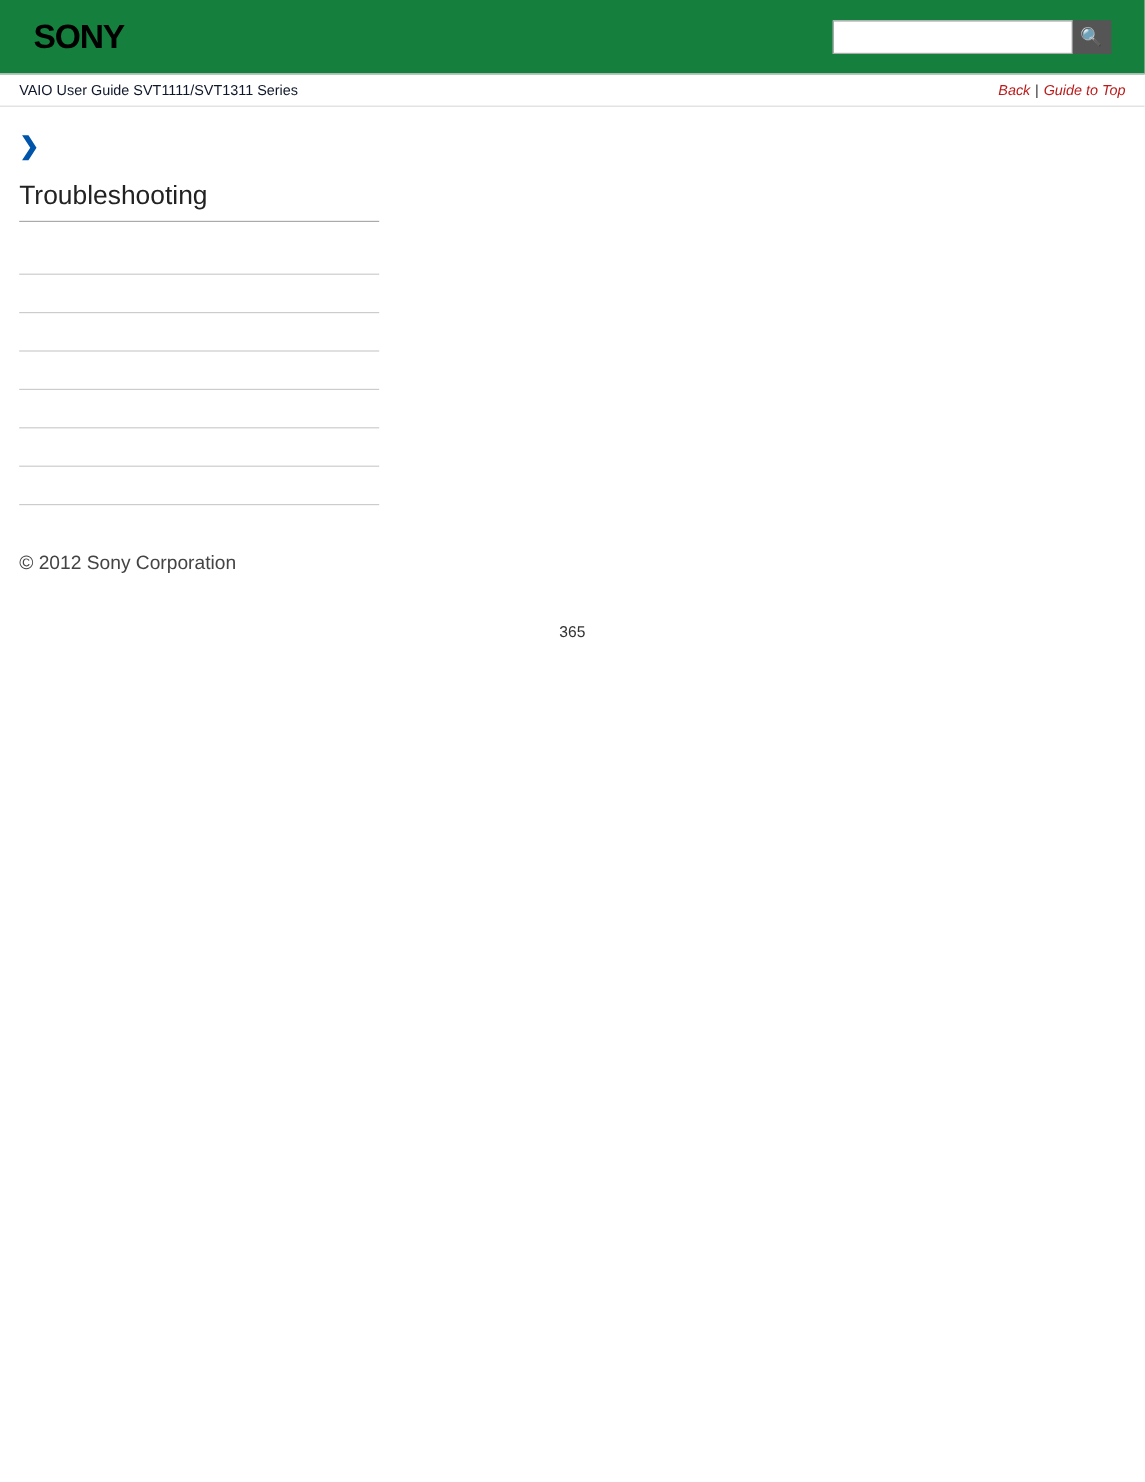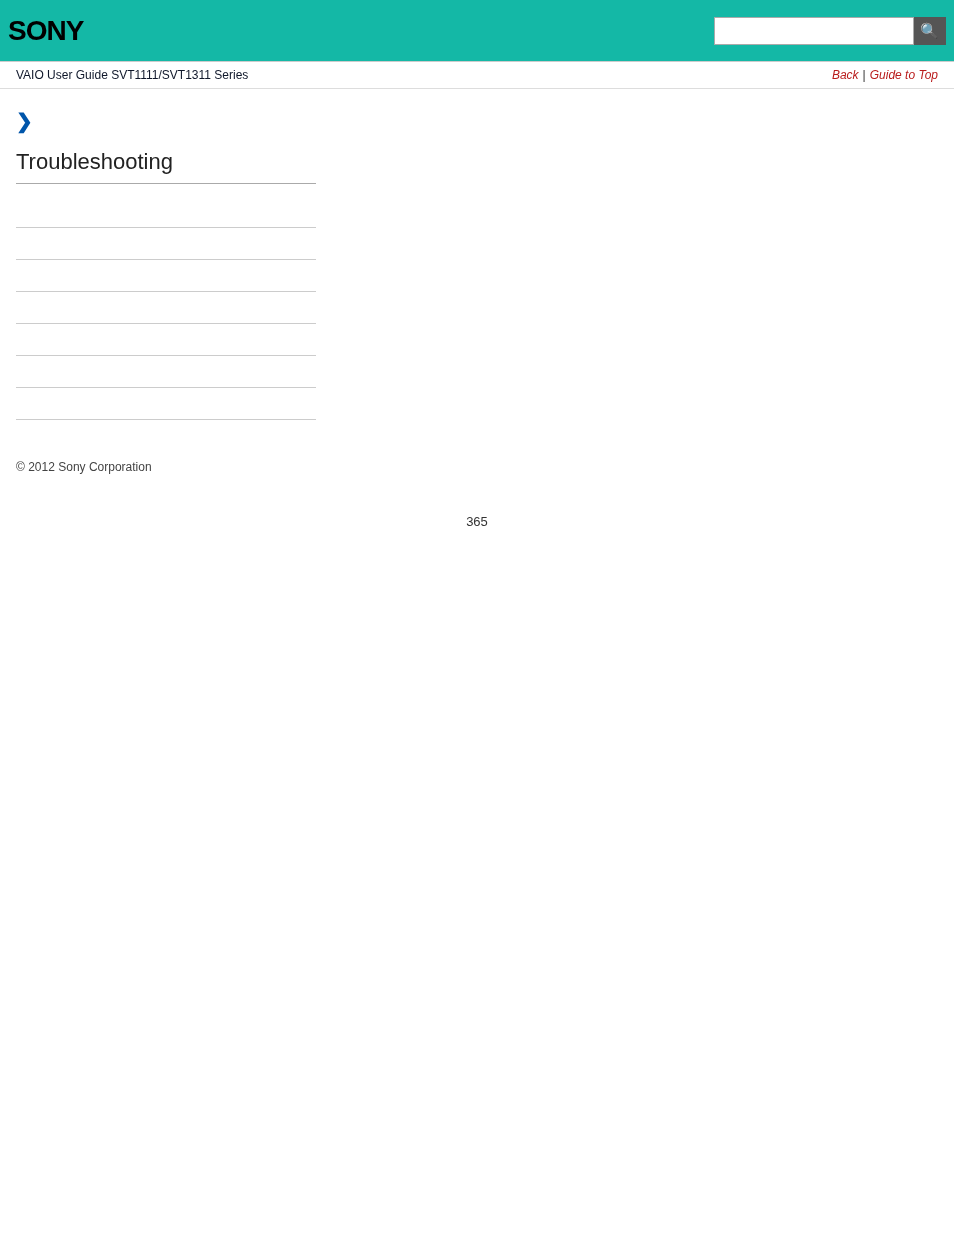--- a/index.html
+++ b/index.html
@@ -8,25 +8,25 @@
       font-family: Arial, Helvetica, sans-serif;
       font-size: 13px;
       color: #333;
       background: #fff;
       width: 954px;
       min-height: 1235px;
     }
 
     
     .header {
-      background: #14b8a6;
+      background: #15803d;
       display: flex;
       align-items: center;
       justify-content: space-between;
-      padding: 12px 8px;
+      padding: 12px 28px;
       border-bottom: 1px solid #ccc;
       height: 62px;
     }
 
     .sony-logo {
       font-size: 28px;
       font-weight: 900;
       color: #000;
       letter-spacing: -1px;
       font-family: 'Arial Black', Arial, sans-serif;
@@ -173,21 +173,21 @@
       color: #333;
     }
 
     .bullet-text-block p {
       margin: 0;
     }
 
     
     .footer-copyright {
       padding: 20px 16px;
-      font-size: 12px;
+      font-size: 16px;
       color: #444;
       margin-left: 0;
     }
 
     .page-number {
       text-align: center;
       font-size: 13px;
       color: #333;
       padding: 20px 0 10px;
     }

